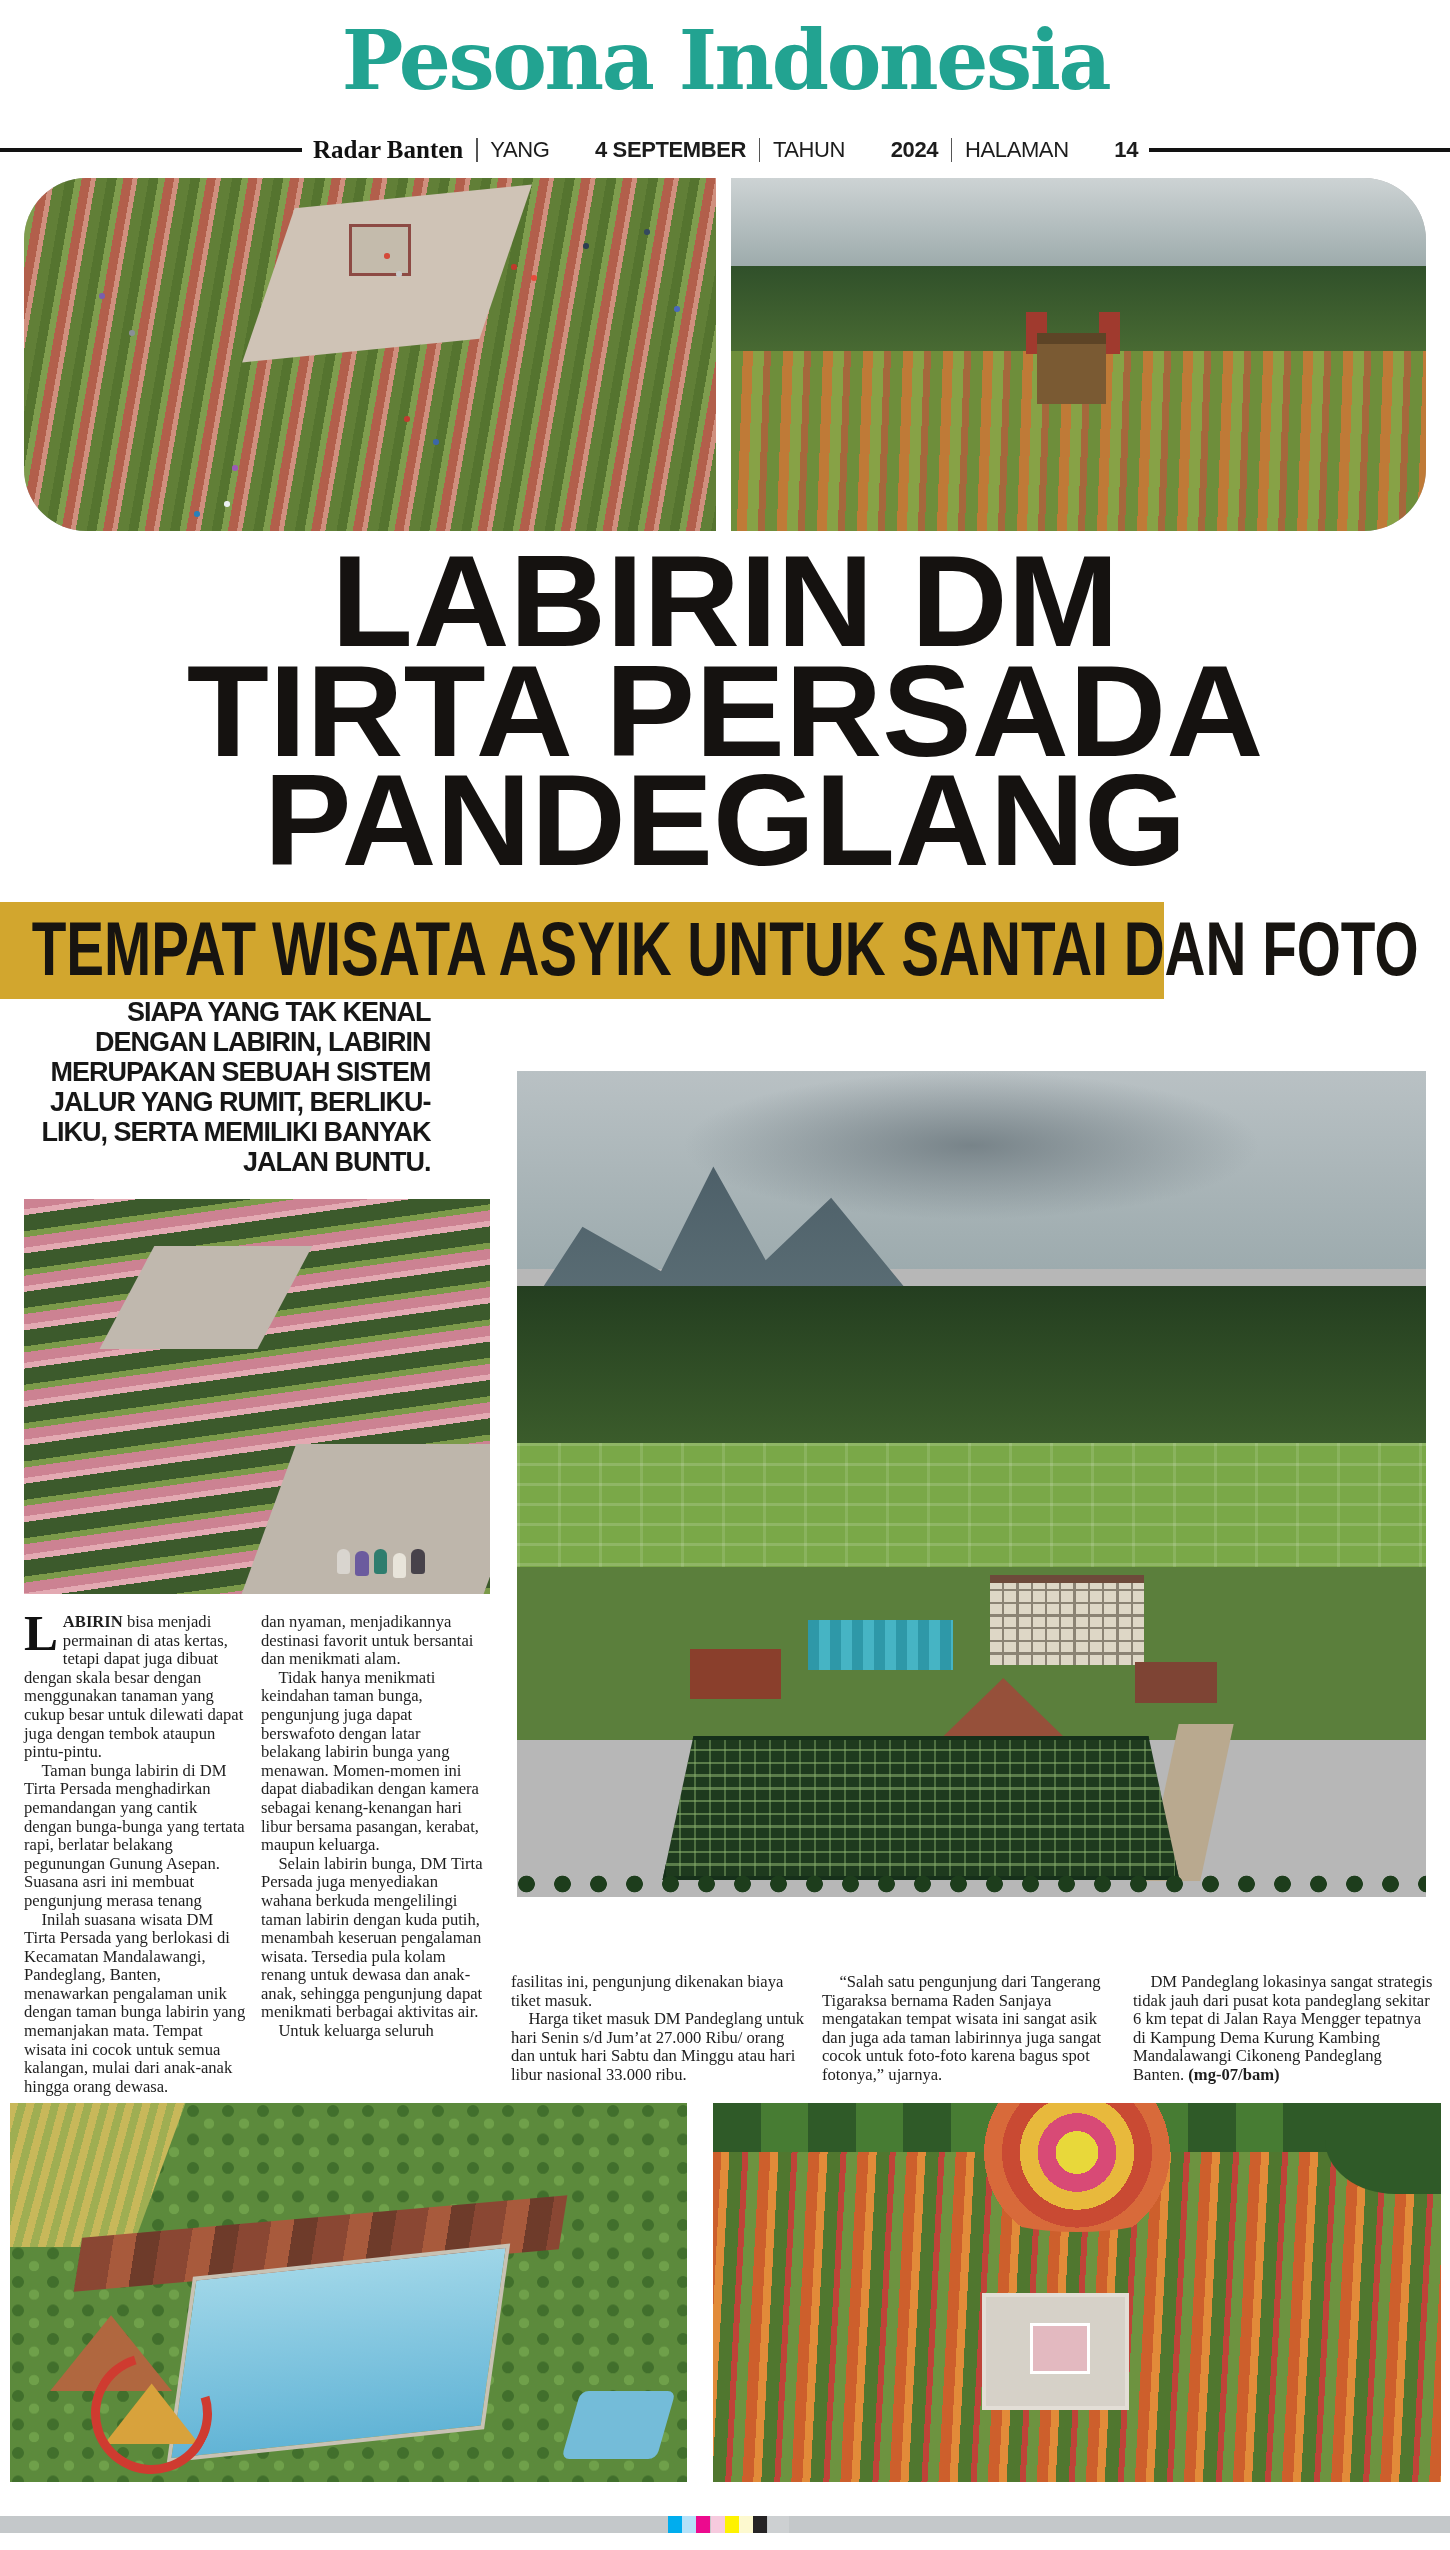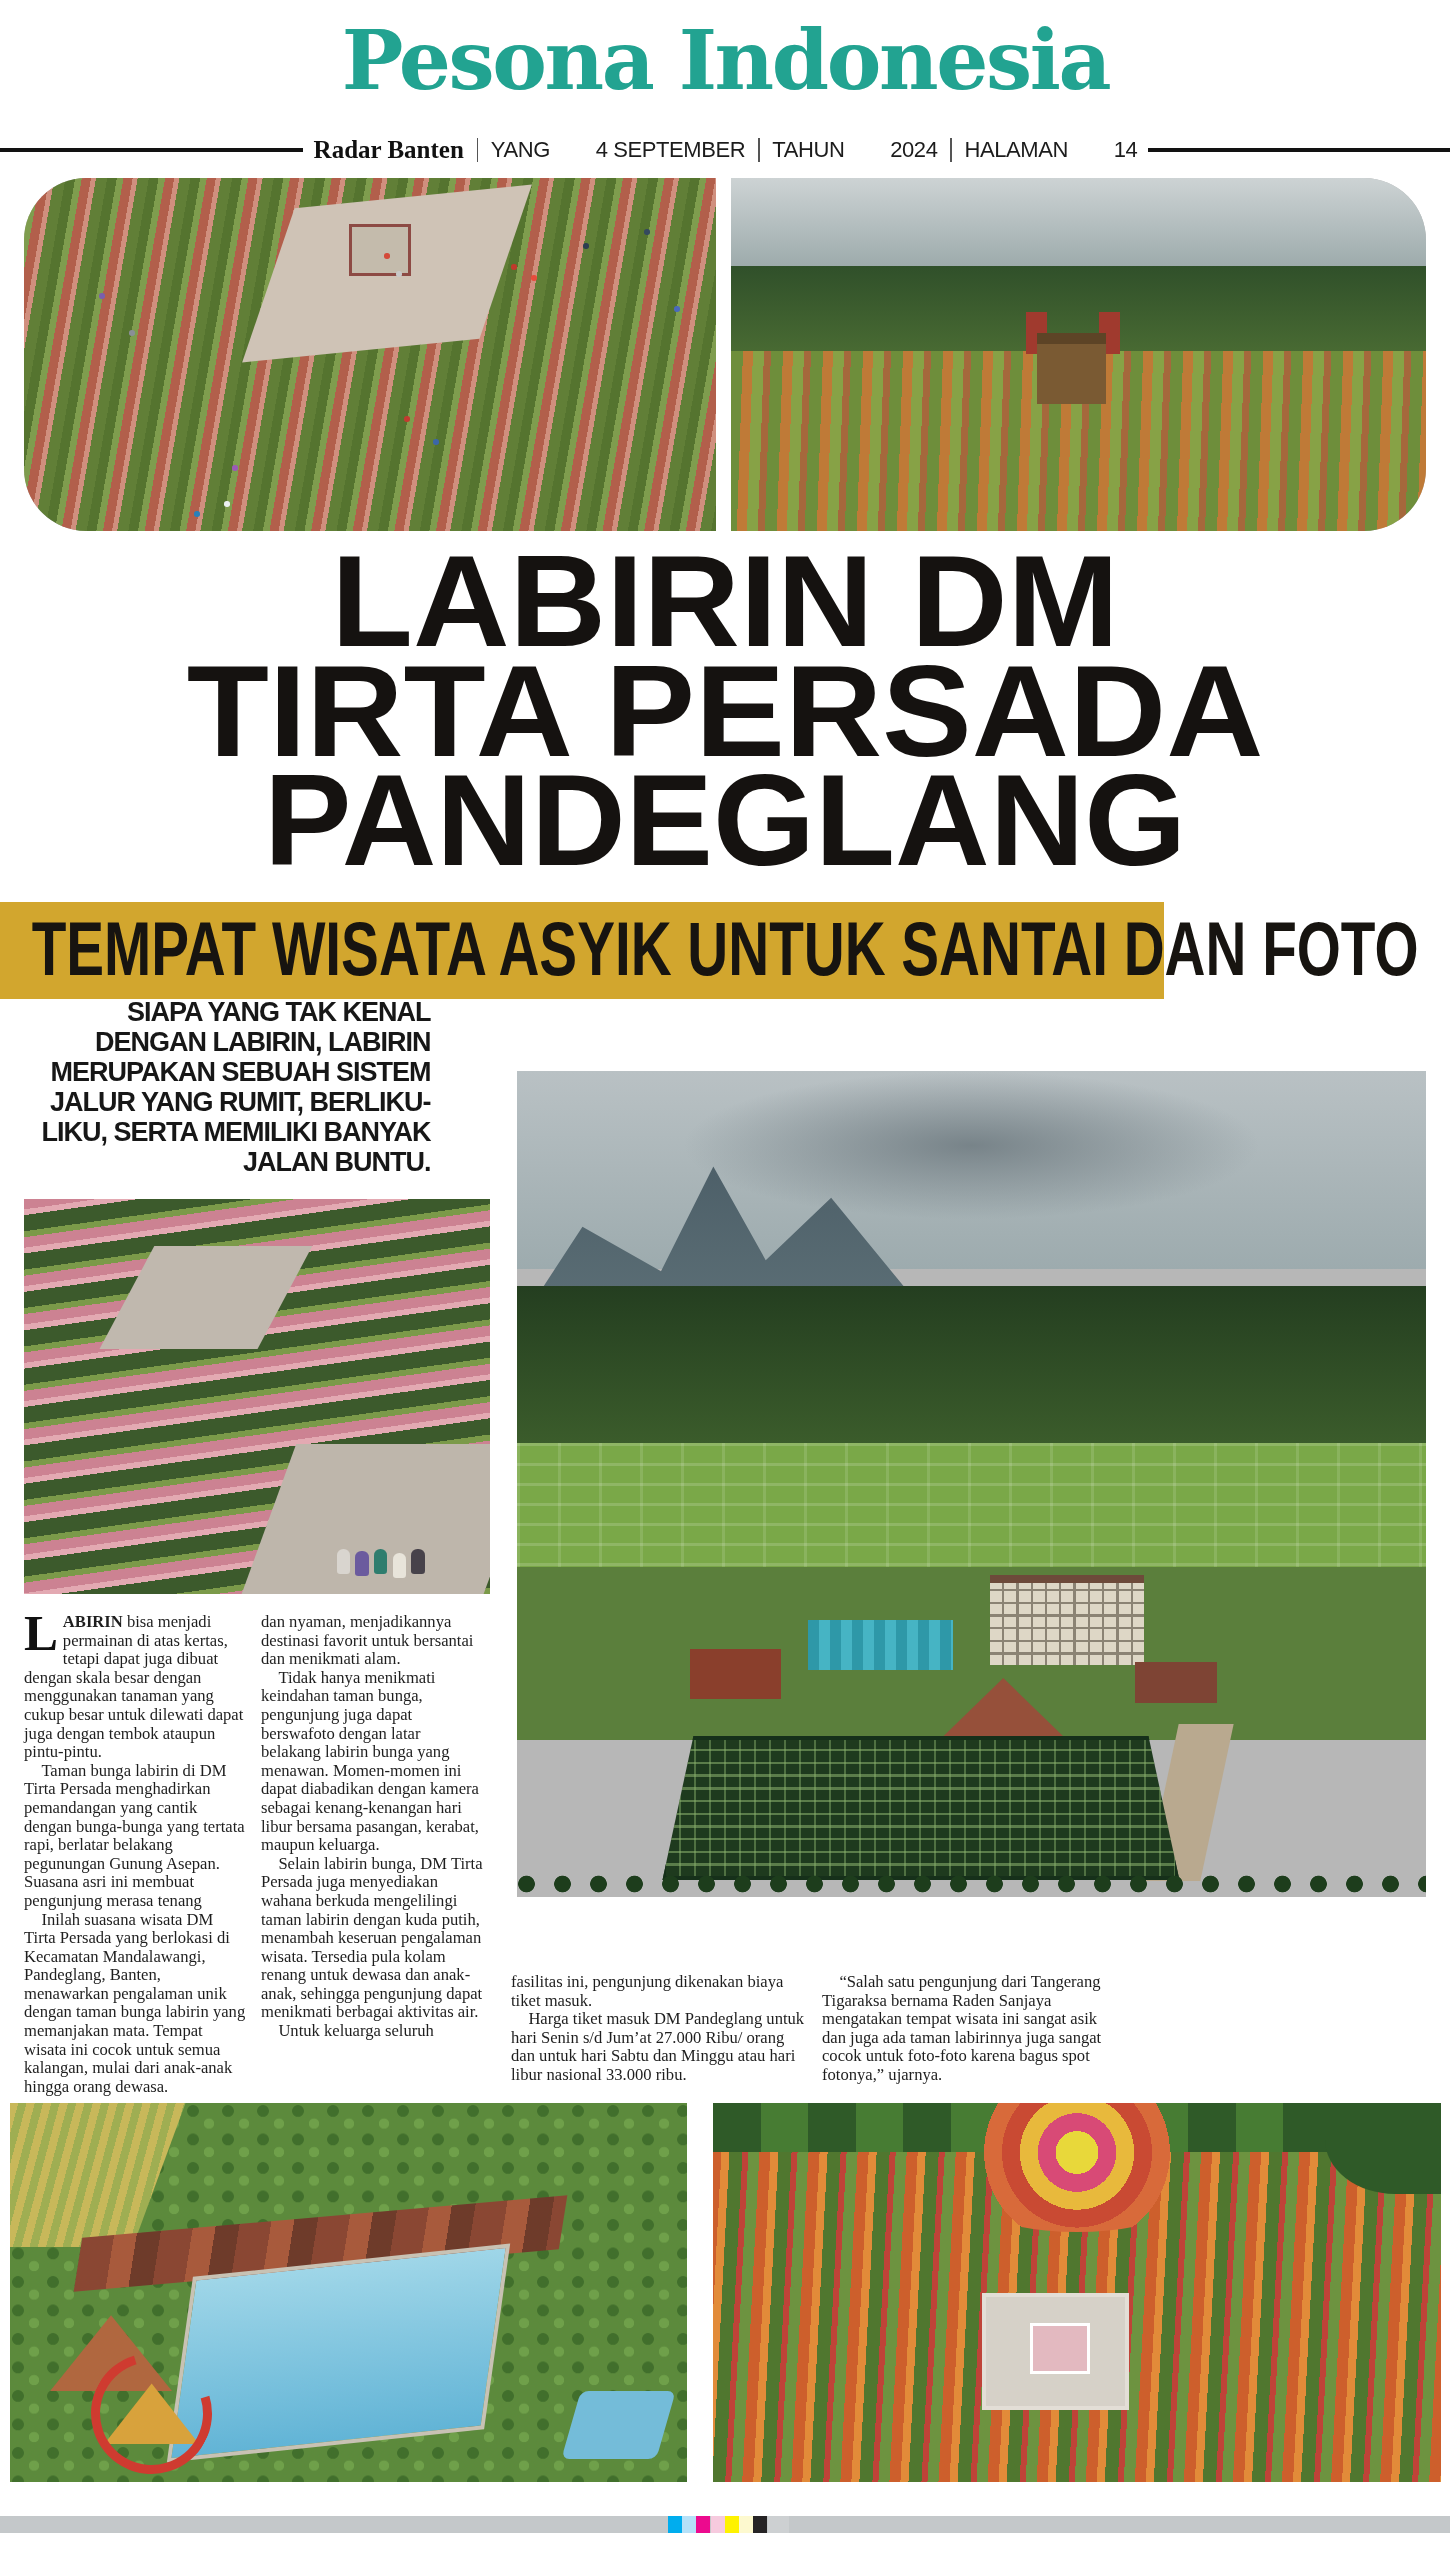--- a/index.html
+++ b/index.html
@@ -11,21 +11,21 @@
   #masthead{top:0;left:0;width:1451px;height:120px;display:flex;align-items:center;justify-content:center;}
   #masthead .title{font-family:"DejaVu Serif",serif;font-weight:700;font-size:82px;
         letter-spacing:-2.4px;line-height:1;}
 
   
   #dateline{top:132px;left:0;width:1451px;height:35px;display:flex;align-items:center;}
   #dateline .rule{flex:1;height:4px;background:#121212;}
   #dateline .inner{display:flex;align-items:center;gap:12.7px;padding:0 11px;white-space:nowrap;}
   .pubname{font-family:"Liberation Serif",serif;font-weight:700;font-size:25px;color:#111;}
   .dl-item{font-size:22px;color:#1c1c1c;letter-spacing:-0.4px;}
-  .dl-item b{font-weight:400;margin-left:40px;}
+  .dl-item b{font-weight:700;margin-left:40px;}
   .dl-sep{width:1.6px;height:24px;background:#555;}
 
   
   .photo{position:absolute;overflow:hidden;background:#b7b7b7;}
   .layer{position:absolute;}
 
   #photo-tl{left:24px;top:178px;width:692px;height:353px;border-radius:62px 0 0 62px;}
   .tl-rows{inset:0;background:repeating-linear-gradient(100deg,#55742f 0 9.5px,#7f9d4e 9.5px 16px,#b25f4b 16px 25px,#d08f7e 25px 30px,#617f37 30px 41px);}
   .tl-plaza{left:36%;top:5%;width:33%;height:44%;background:#cfc3b6;transform:skewX(-24deg) rotate(-6deg);}
   .tl-monument{left:47%;top:13%;width:8%;height:13%;background:#c4bbac;border:3.2px solid #8d4a44;}
@@ -228,20 +228,23 @@
 
   <div class="bodycol" id="col3">
     <p>fasilitas ini, pengunjung dikenakan biaya tiket masuk.</p>
     <p class="ind">Harga tiket masuk DM Pandeglang untuk hari Senin s/d Jum’at 27.000 Ribu/ orang dan untuk hari Sabtu dan Minggu atau hari libur nasional 33.000 ribu.</p>
   </div>
 
   <div class="bodycol" id="col4">
     <p class="ind">“Salah satu pengunjung dari Tangerang Tigaraksa bernama Raden Sanjaya mengatakan tempat wisata ini sangat asik dan juga ada taman labirinnya juga sangat cocok untuk foto-foto karena bagus spot fotonya,” ujarnya.</p>
   </div>
 
+  <div class="bodycol" id="col5">
+    <p class="ind"><span>DM Pandeglang lokasinya sangat strategis tidak jauh dari pusat kota pandeglang sekitar 6 km tepat di Jalan Raya Mengger tepatnya di Kampung Dema Kurung Kambing Mandalawangi Cikoneng Pandeglang Banten.</span> <span class="credit">(mg-07/bam)</span></p>
+  </div>
 
   <div class="photo" id="photo-bl">
     <div class="layer w-trees"></div>
     <div class="layer w-terrace"></div>
     <div class="layer w-roofs"></div>
     <div class="layer w-pool"></div>
     <div class="layer w-roofA"></div>
     <div class="layer w-roofB"></div>
     <div class="layer w-slide"></div>
     <div class="layer w-kidpool"></div>

